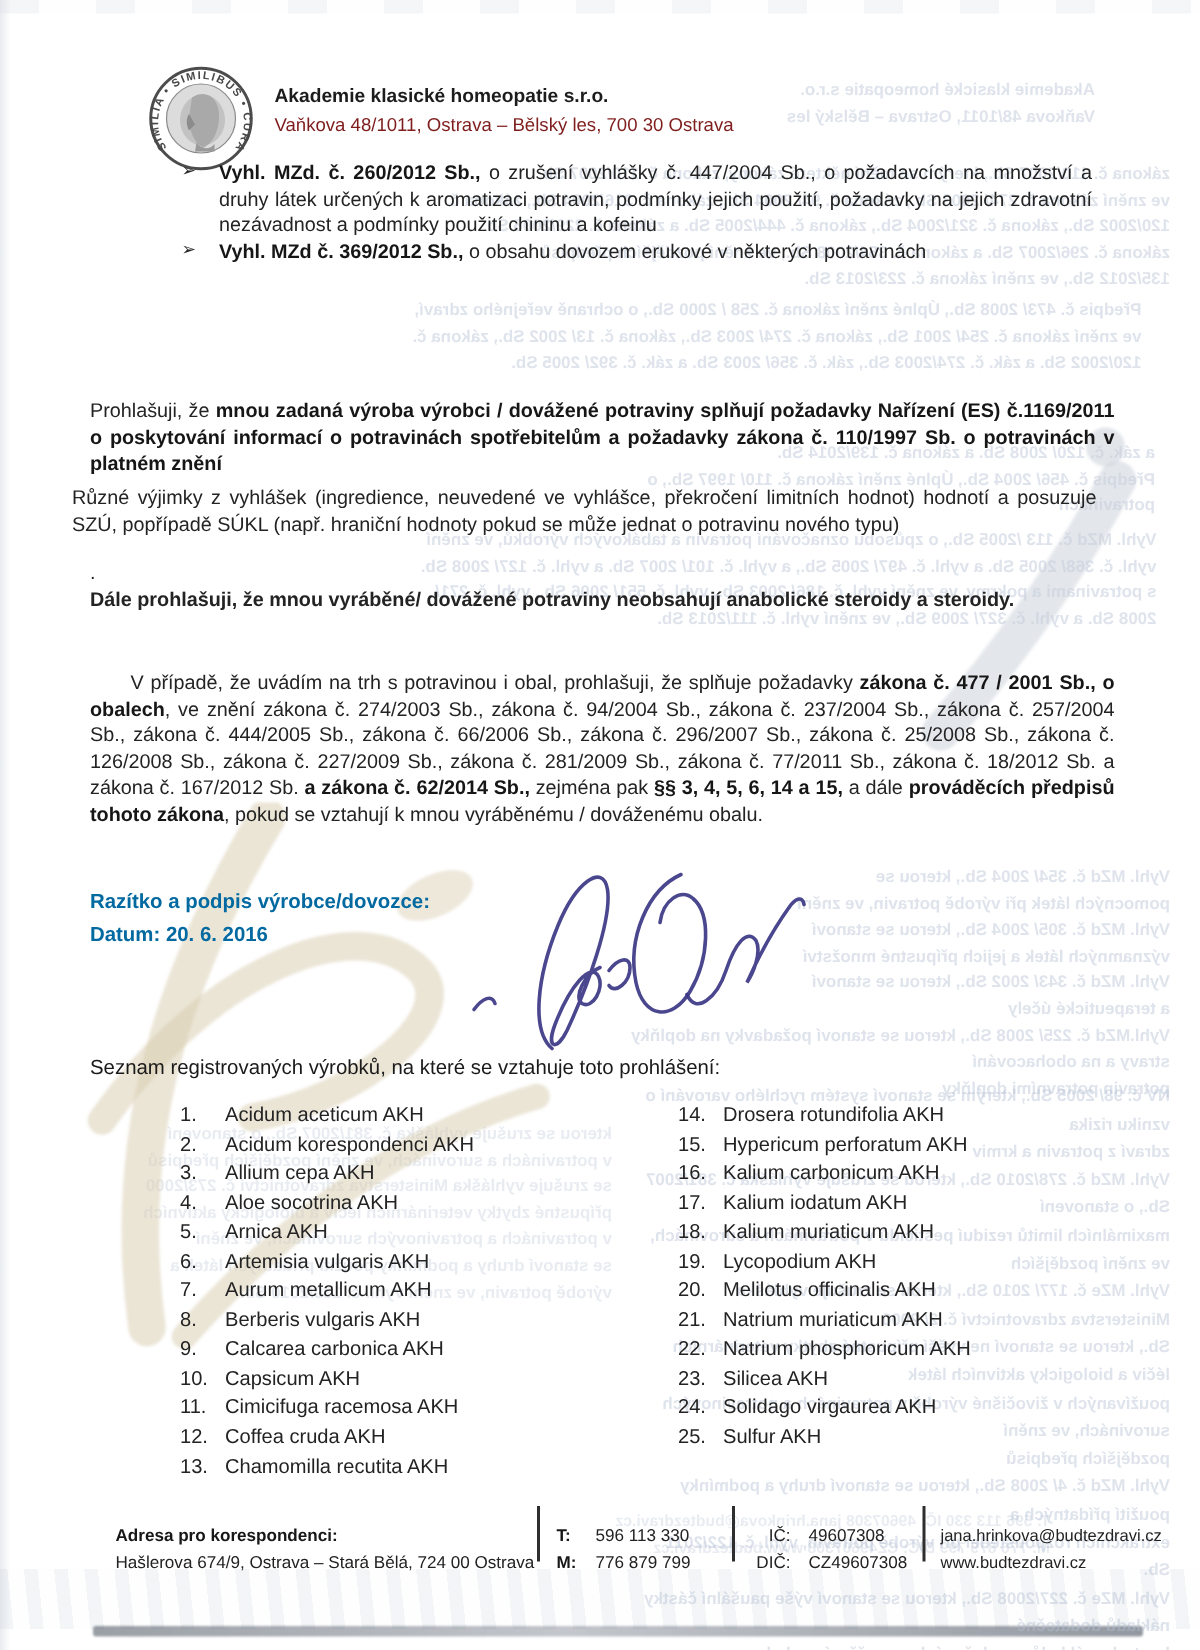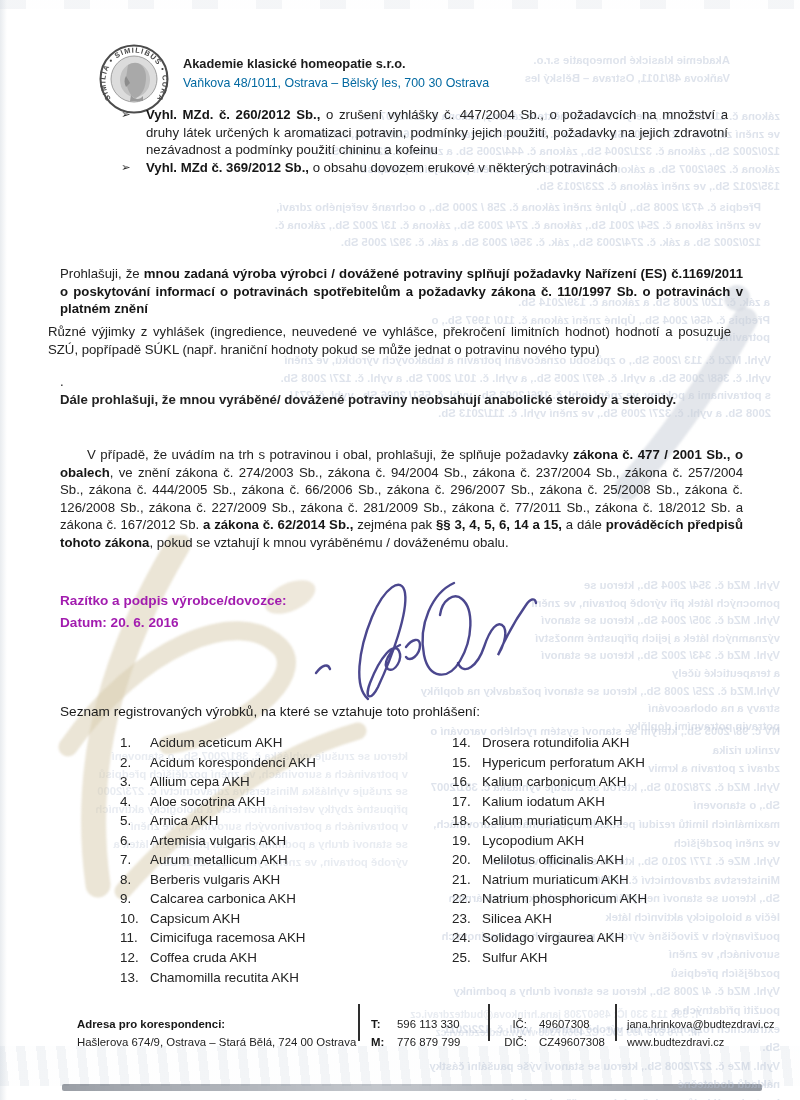--- a/index.html
+++ b/index.html
@@ -40,35 +40,35 @@
   .g-left{top:748px;left:40px;width:368px;}
   .g-footer{top:1006px;left:80px;width:620px;font-size:10.5px;}
 
   
   .watermark{position:absolute;left:28px;top:535px;z-index:1;filter:blur(1.1px);}
   .graymark{position:absolute;left:595px;top:272px;z-index:1;filter:blur(.9px);}
 
   
   .logo{position:absolute;left:98px;top:43px;z-index:3;}
   .company{position:absolute;left:183px;top:56px;z-index:3;font-size:12.8px;font-weight:700;color:#1c1c1c;}
-  .addr{position:absolute;left:183px;top:76px;z-index:3;font-size:12.4px;color:#0369a1;}
+  .addr{position:absolute;left:183px;top:76px;z-index:3;font-size:12.4px;color:#7f1d1d;}
 
   
   .txt{position:absolute;z-index:3;font-size:13.2px;line-height:17.7px;color:#232323;text-align:justify;}
   b{color:#161616;}
   .bullets{left:119px;top:106px;width:609px;}
   .bullet{position:relative;padding-left:27px;}
   .bullet .arrow{position:absolute;left:2px;top:0;font-size:11.5px;color:#2a2a2a;}
   .p-decl{left:60px;top:253px;width:683px;margin-top:12px;}
   .p-exc{left:48px;top:323px;width:683px;}
   .p-dot{left:60px;top:373px;width:100px;}
   .p-ster{left:60px;top:391px;width:700px;font-weight:700;}
   .p-pack{left:60px;top:446px;width:683px;line-height:17.6px;text-indent:27px;}
 
-  .stamp{position:absolute;left:60px;top:590px;z-index:3;font-size:13.6px;font-weight:700;line-height:22px;color:#a21caf;}
+  .stamp{position:absolute;left:60px;top:590px;z-index:3;font-size:13.6px;font-weight:700;line-height:22px;color:#0369a1;}
   .signature{position:absolute;left:308px;top:563px;z-index:4;}
   .sig-path{stroke:var(--signature,#3c3784);stroke-width:2.4;fill:none;stroke-linecap:round;opacity:.92;}
 
   .list-title{position:absolute;left:60px;top:704px;z-index:3;font-size:13.6px;font-weight:400;color:#1a1a1a;}
   .prod-col{position:absolute;top:733px;z-index:3;}
   .prod-col-left{left:120px;}
   .prod-col-right{left:452px;}
   .prod-row{display:flex;height:19.55px;font-size:13.4px;line-height:19.55px;color:#232323;}
   .prod-num{width:30px;flex:0 0 30px;}
 

